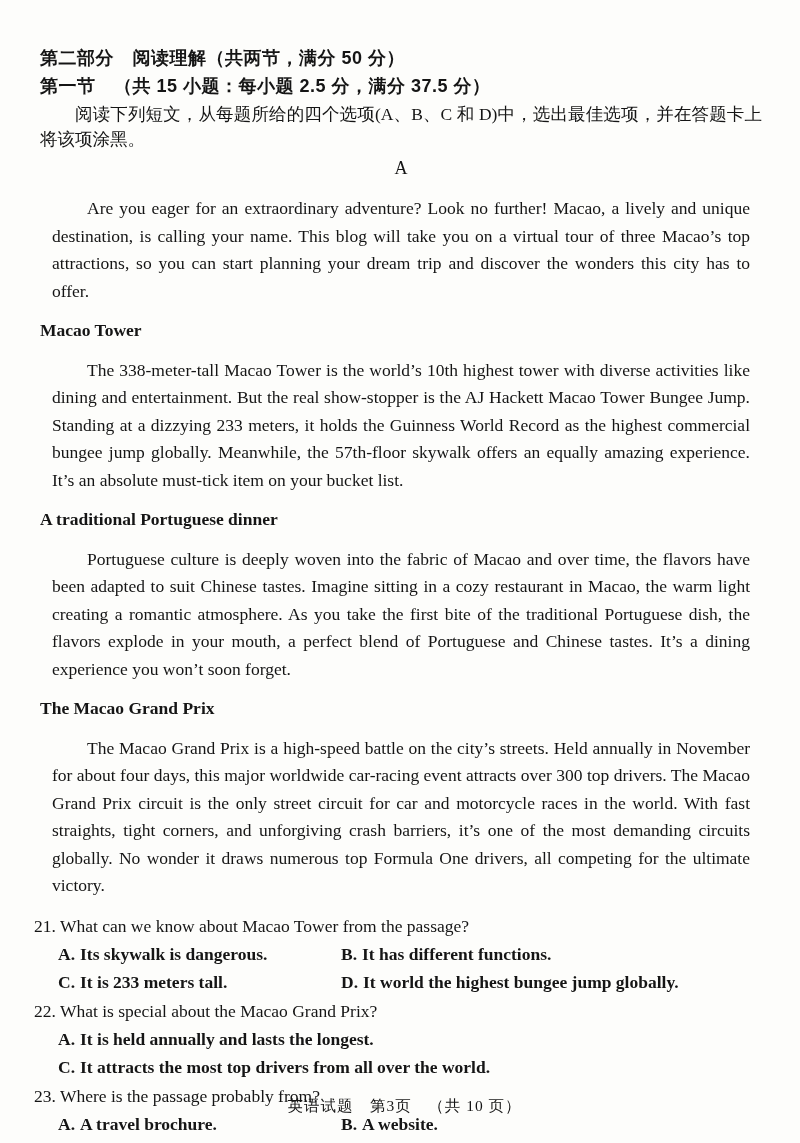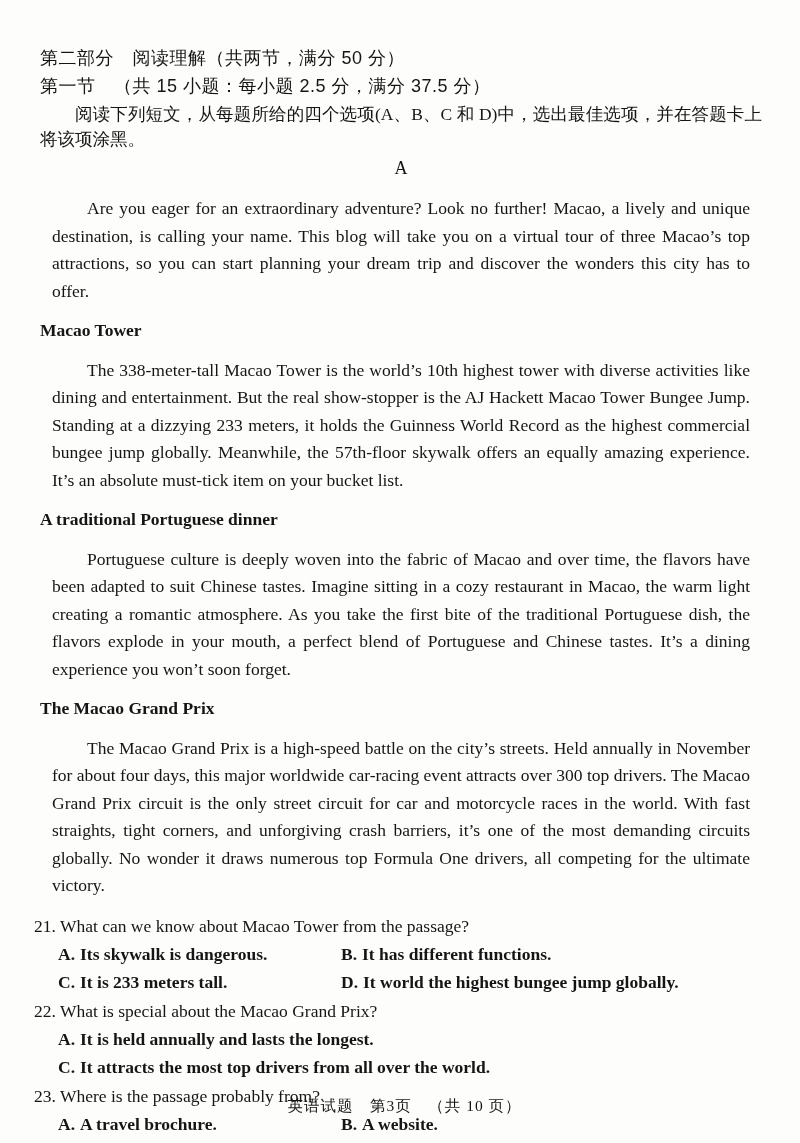--- a/index.html
+++ b/index.html
@@ -9,21 +9,21 @@
     margin:0 auto;
     background:#fdfdfb;
     box-sizing:border-box;
     padding:44px 38px 0 40px;
     font-family:"Liberation Serif","DejaVu Serif",serif;
     color:#151515;
     overflow:hidden;
   }
   .part-heading{
     font-size:18px;
-    font-weight:400;
+    font-weight:700;
     line-height:28px;
     font-family:"Liberation Sans","DejaVu Sans",sans-serif;
     letter-spacing:0.5px;
   }
   .instructions{
     margin:2px 0 0 0;
     font-size:17.5px;
     line-height:25px;
     text-align:justify;
     text-indent:2em;

